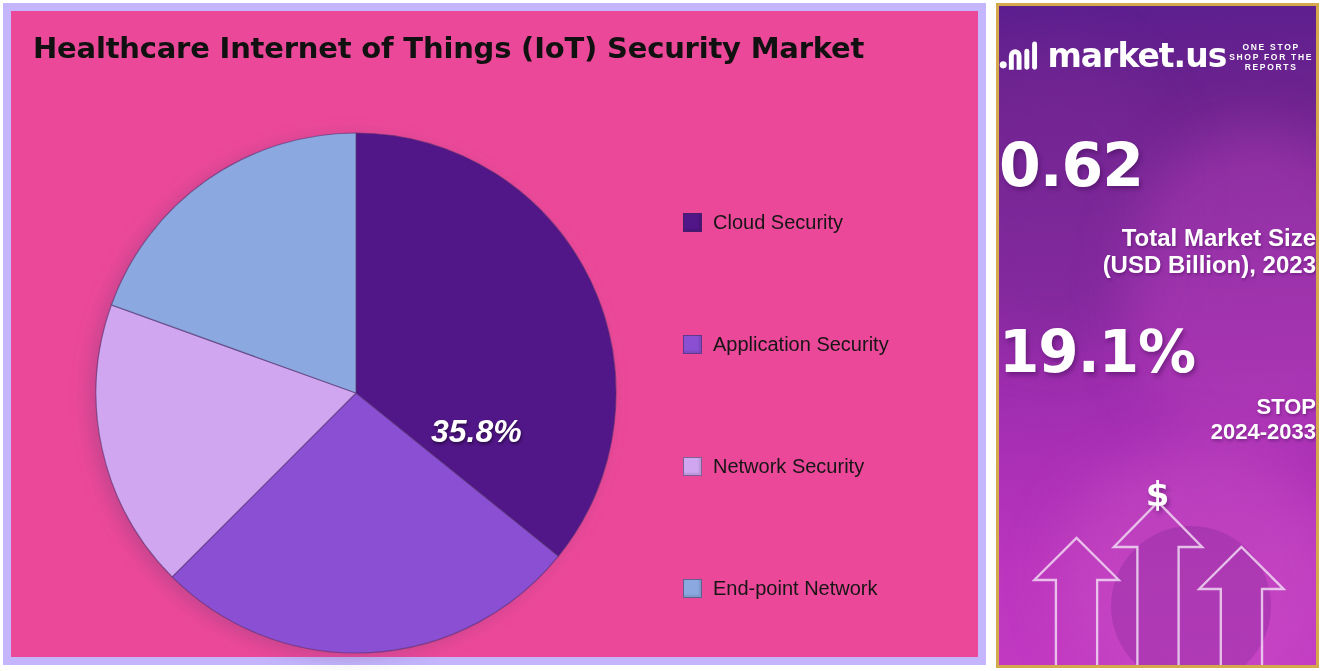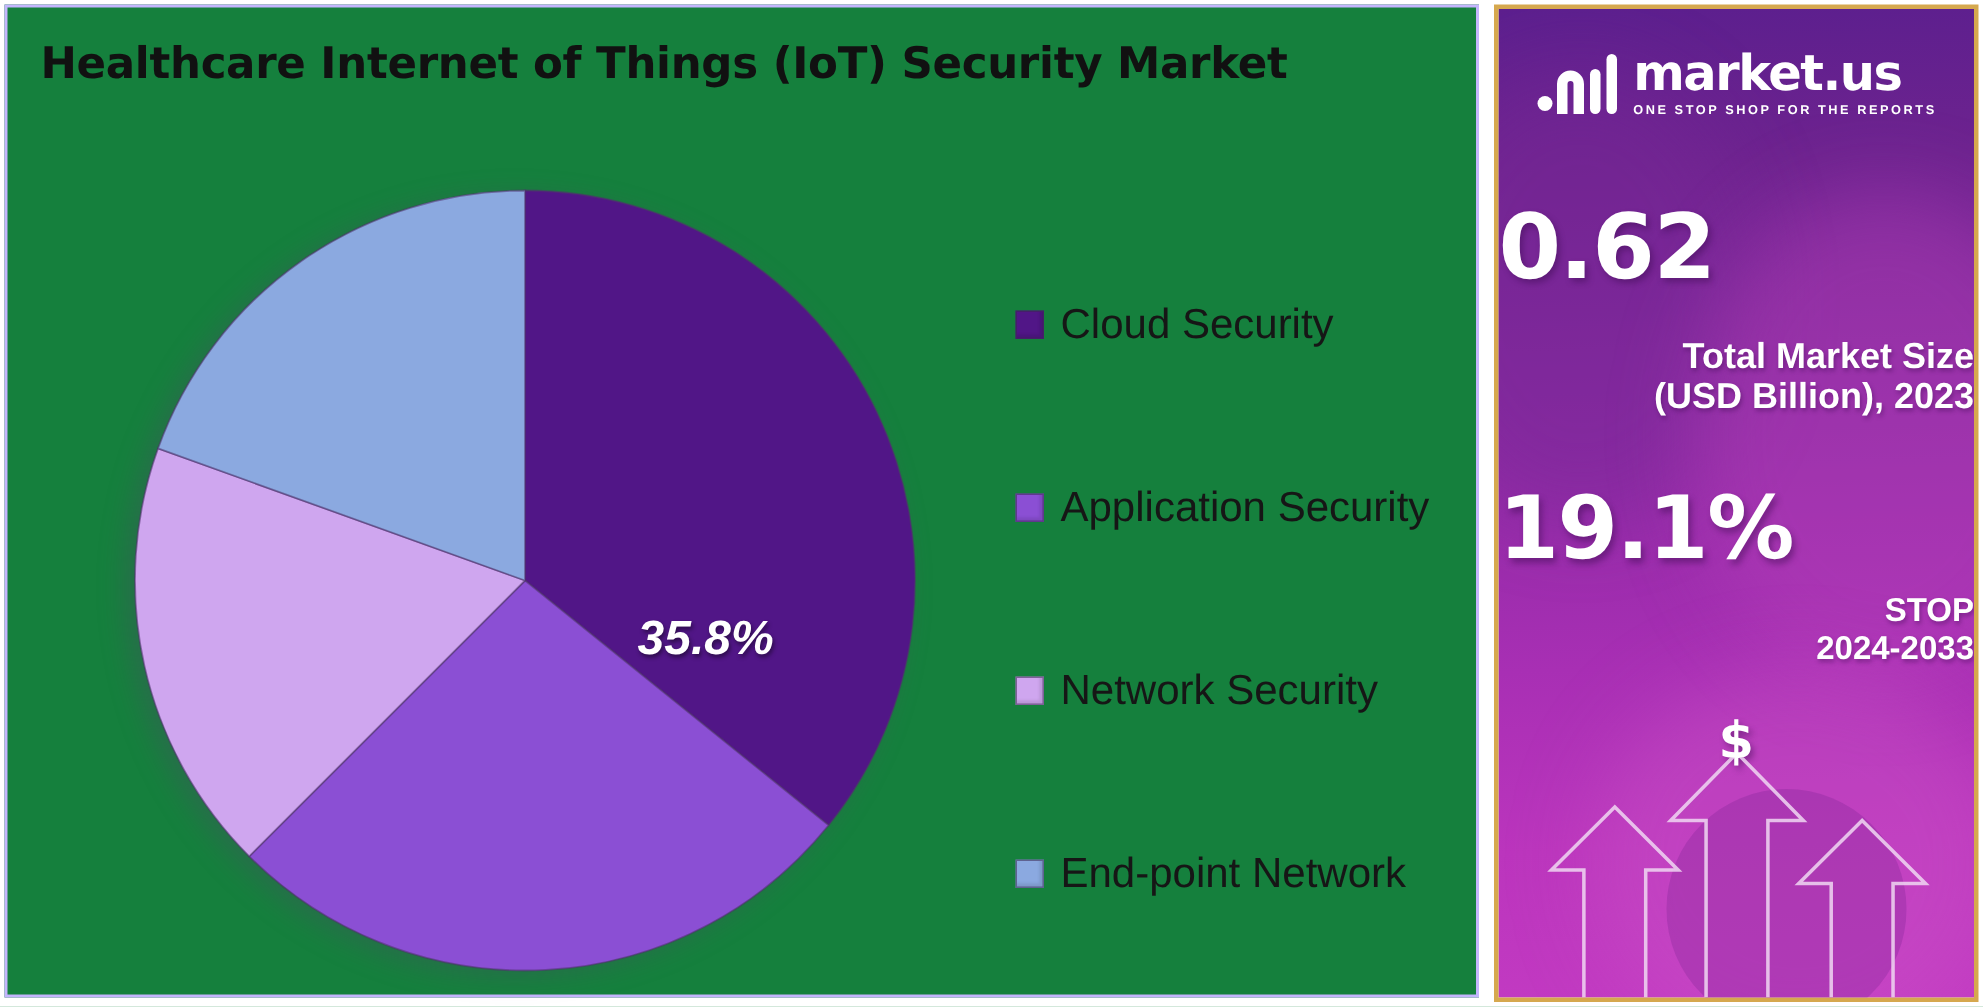--- a/index.html
+++ b/index.html
@@ -2,21 +2,21 @@
 <html><head>
 <meta charset="utf-8">
 <style>
   html,body{margin:0;padding:0;background:#ffffff;}
   body{width:1322px;height:671px;font-family:"Liberation Sans",sans-serif;overflow:hidden;}
   .canvas{position:relative;width:1322px;height:671px;background:#ffffff;}
 
   
   .left-panel{
     position:absolute;left:3px;top:3px;width:983px;height:662px;
-    background:#15803d;border:2px solid #c4b5fd;box-sizing:border-box;
+    background:#ec4899;border:8px solid #c4b5fd;box-sizing:border-box;
   }
   .chart-title{
     position:absolute;left:22px;top:20px;width:900px;
     font-size:29px;font-weight:bold;color:#111111;letter-spacing:-0.2px;
     font-family:"DejaVu Sans","Liberation Sans",sans-serif;
   }
   .chart-subtitle{
     position:absolute;left:40px;top:68px;width:700px;
     font-size:22px;color:#1a1a1a;font-weight:400;
   }
@@ -36,47 +36,47 @@
   }
 
   
   .legend{position:absolute;left:672px;top:150px;width:300px;}
   .legend-item{display:flex;align-items:center;height:122px;}
   .legend-swatch{
     width:19px;height:19px;flex:0 0 19px;margin-right:11px;
     border:1px solid rgba(60,40,80,.55);box-sizing:border-box;
     box-shadow:inset -2px -2px 2px rgba(0,0,0,.10);
   }
-  .legend-label{font-size:28px;color:#161616;white-space:nowrap;}
+  .legend-label{font-size:20px;color:#161616;white-space:nowrap;}
 
   
   .right-panel{
     position:absolute;left:996px;top:3px;width:323px;height:665px;
     border:3px solid #d6a84e;box-sizing:border-box;overflow:hidden;
     background:linear-gradient(178deg,#5c1f8e 0%,#6e238f 16%,#8c2aa3 42%,#a82fb4 66%,#bb35bd 84%,#c23ac2 100%);
   }
   .rp-texture{position:absolute;inset:0;pointer-events:none;}
   .rp-blob{position:absolute;border-radius:50%;filter:blur(26px);}
   .rp-b1{left:-60px;top:40px;width:230px;height:300px;background:rgba(120,40,150,.45);}
   .rp-b2{right:-70px;top:120px;width:260px;height:330px;background:rgba(190,70,190,.35);}
   .rp-b3{left:60px;bottom:-40px;width:280px;height:260px;background:rgba(205,90,200,.35);}
   .rp-ring{
     position:absolute;left:112px;top:520px;width:160px;height:160px;border-radius:50%;
     background:rgba(125,35,150,.30);
   }
 
   .logo-row{position:absolute;left:0;right:0;top:26px;display:flex;align-items:center;justify-content:center;}
   .logo-mark{width:56px;height:46px;margin-right:9px;}
-  .logo-text-wrap{display:flex;flex-direction:column;align-items:flex-start;}
+  .logo-text-wrap{display:flex;flex-direction:row;align-items:flex-start;}
   .logo-word{
     font-size:33px;font-weight:bold;color:#ffffff;line-height:1;letter-spacing:-1px;
     font-family:"DejaVu Sans","Liberation Sans",sans-serif;
   }
   .logo-tagline{
-    font-size:8.5px;font-weight:bold;color:#ffffff;letter-spacing:1.7px;margin-top:3px;
+    font-size:8.5px;font-weight:bold;color:#ffffff;letter-spacing:1.7px;margin-top:3px;text-align:center;
   }
 
   .stat-big{
     position:absolute;left:0;right:0;text-align:left;color:#ffffff;font-weight:bold;
     font-family:"DejaVu Sans","Liberation Sans",sans-serif;
     text-shadow:2px 3px 4px rgba(60,10,80,.45);
   }
   .stat-value-1{top:124px;font-size:60px;letter-spacing:-1px;}
   .stat-caption{
     position:absolute;left:0;right:0;text-align:right;color:#ffffff;font-weight:bold;

